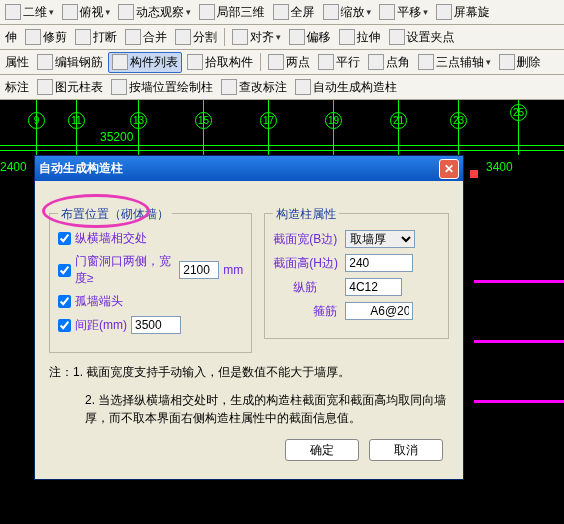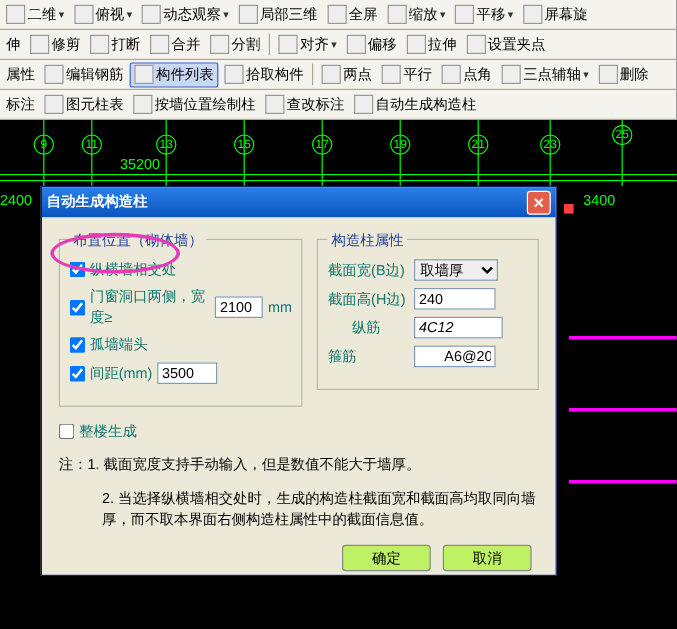--- a/index.html
+++ b/index.html
@@ -13,31 +13,31 @@
   .cad { position: relative; background: #000; height: 390px; }
   .cad .green-line { position: absolute; background: #00ff00; }
   .cad .axis-circ { position: absolute; width: 17px; height: 17px; border: 1px solid #00ff00; border-radius: 50%; color: #00ff00; font-size: 10px; text-align: center; line-height: 15px; }
   .cad .dim { position: absolute; color: #00ff00; font-size: 12px; }
   .cad .purple { position: absolute; background: #ff00ff; }
   .cad .red { position: absolute; background: #ff4040; }
   .dialog { position: absolute; left: 34px; top: 155px; width: 430px; height: 325px; background: #ece9d8; border: 1px solid #0a246a; box-shadow: 2px 2px 6px rgba(0,0,0,.4); }
   .dlg-title { height: 25px; background: linear-gradient(#2a80e8,#0a54c0); color: #fff; display: flex; align-items: center; padding: 0 4px; font-weight: bold; }
   .dlg-title .x { margin-left: auto; width: 20px; height: 20px; background: #e35f4a; border: 1px solid #fff; border-radius: 3px; color: #fff; text-align: center; line-height: 18px; cursor: pointer; font-weight: bold; }
   .dlg-body { padding: 10px 14px; }
-  .fieldset { border: 1px solid #b8b8a8; padding: 10px 8px 12px 8px; margin-top: 8px; position: relative; }
+  .fieldset { border: 1px solid #b8b8a8; padding: 10px 8px 12px 8px; margin-top: 22px; position: relative; }
   .fieldset .legend { position: absolute; top: -8px; left: 8px; background: #ece9d8; padding: 0 3px; color: #1a3f9c; }
   .row { display: flex; align-items: center; gap: 4px; margin: 6px 0; }
   .row input[type=text] { border: 1px solid #7f9db9; height: 18px; padding: 0 3px; font-size: 12px; }
-  .row .lbl { color: #0f766e; }
+  .row .lbl { color: #6d28d9; }
   .columns { display: flex; gap: 12px; align-items: flex-start; }
   .col-left { flex: 1.1; }
   .col-right { flex: 1; }
   .note { margin-top: 10px; font-size: 12px; color: #000; line-height: 1.5; }
   .btns { display: flex; justify-content: flex-end; gap: 10px; margin-top: 12px; padding-right: 6px; }
-  .btn { width: 74px; height: 22px; background: #bef264; border: 1px solid #888; border-radius: 3px; cursor: pointer; }
+  .btn { width: 74px; height: 22px; background: #ffffff; border: 1px solid #888; border-radius: 3px; cursor: pointer; }
   select { border: 1px solid #7f9db9; height: 18px; font-size: 12px; }
   .circle-mark { position: absolute; left: 42px; top: 194px; width: 108px; height: 34px; border: 3px solid #e83ab8; border-radius: 50%; pointer-events: none; z-index: 5; }
   .bottom-dims { position: absolute; bottom: 0; left: 0; right: 0; height: 32px; background: #000; }
 </style>
 </head>
 <body>
 
 <div class="toolbar">
   <span class="item">
       <span class="ico"></span>
@@ -262,32 +262,28 @@
           <div class="row">
             <span class="lbl" style="width:68px">截面宽(B边)</span>
             <select style="width:70px"><option>取墙厚</option></select>
           </div>
           <div class="row">
             <span class="lbl" style="width:68px">截面高(H边)</span>
             <input type="text" style="width: 68px;" value="240">
           </div>
           <div class="row">
             <span class="lbl" style="width:68px;text-align:center;padding-right:4px">纵筋</span>
-            <input type="text" style="width: 74px; font-style: italic;" value="4C12">
-          </div>
-          <div class="row">
-            <span class="lbl" style="width:68px;text-align:left;padding-right:4px">箍筋</span>
+            <input type="text" style="width: 57px;" value="4C12">
+          </div>
+          <div class="row">
+            <span class="lbl" style="width:68px;text-align:right;padding-right:4px">箍筋</span>
             <input type="text" style="width: 68px; padding-left: 24px;" value="A6@200">
           </div>
         </div>
       </div>
-    </div>
-    <div class="row" style="margin-top:12px">
-      <input type="checkbox" style="">
-      <span class="lbl">整楼生成</span>
     </div>
     <div class="note">注：1. 截面宽度支持手动输入，但是数值不能大于墙厚。</div>
     <div class="note" style="padding-left:36px">2. 当选择纵横墙相交处时，生成的构造柱截面宽和截面高均取同向墙厚，而不取本界面右侧构造柱属性中的截面信息值。</div>
     <div class="btns">
       <button class="btn">确定</button>
       <button class="btn">取消</button>
     </div>
   </div>
 </div>
 

